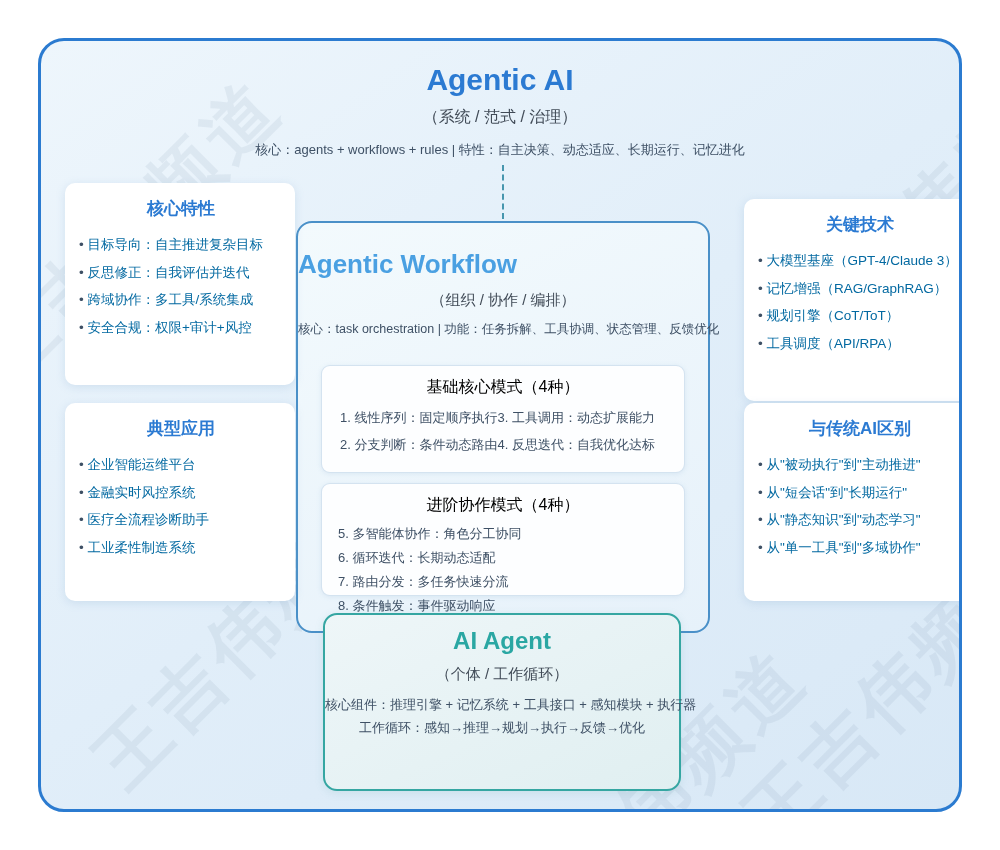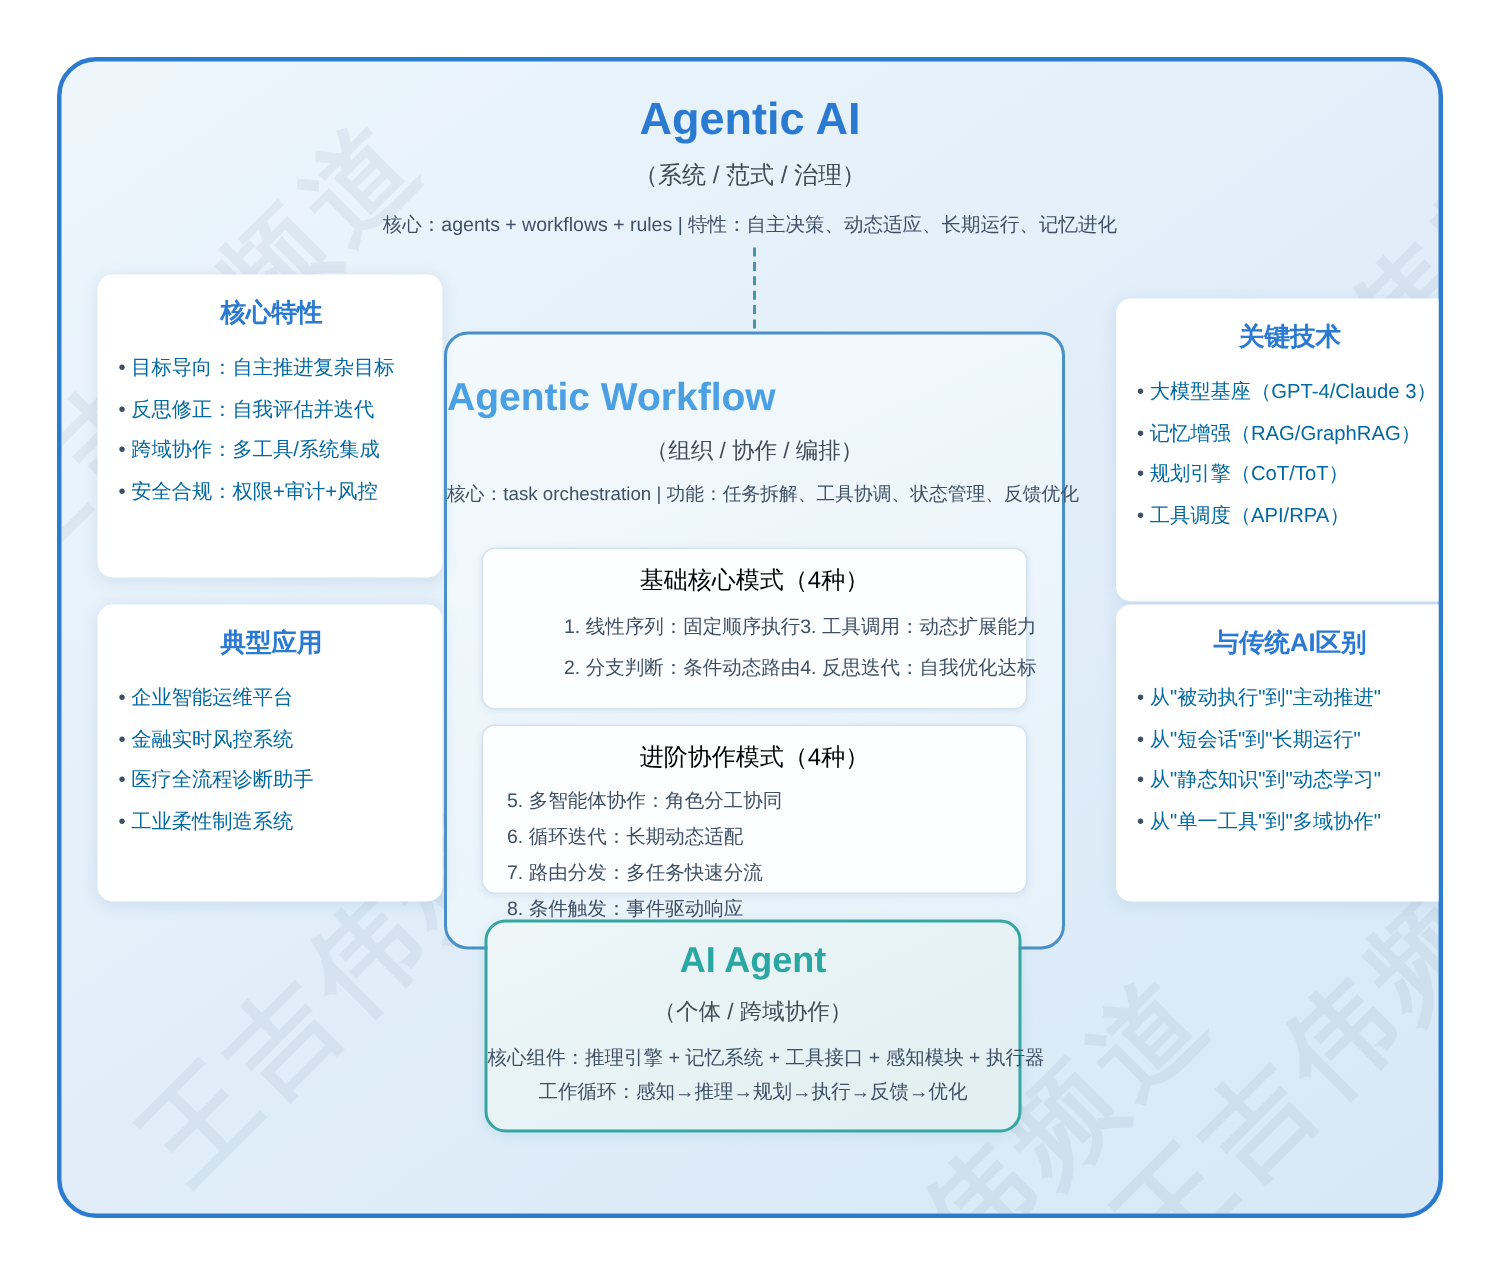--- a/index.html
+++ b/index.html
@@ -75,27 +75,27 @@
     background:#fdfeff;border:1px solid rgba(190,212,232,0.65);border-radius:9px;
     box-shadow:0 1px 5px rgba(120,160,200,0.16);
   }
   .pattern-basic{top:142px;height:108px;}
   .pattern-advanced{top:260px;height:113px;}
   .pattern-box h4{
     margin:11px 0 6px 0;text-align:center;font-size:16px;font-weight:normal;color:#000000;
   }
   .pattern-grid{
     display:grid;grid-template-columns:1fr 1fr 1fr 1fr;grid-auto-flow:column;
-    grid-template-rows:repeat(2,27px);padding:0 6px 0 18px;margin-left:36px;
+    grid-template-rows:repeat(2,27px);padding:0 6px 0 18px;
   }
   .pattern-grid span{font-size:13px;color:#3e5065;line-height:27px;white-space:nowrap;}
   .pattern-list{list-style:none;margin:2px 0 0 0;padding:0 0 0 16px;}
   .pattern-list li{font-size:13px;color:#3e5065;line-height:24px;white-space:nowrap;}
   .agent-box{
-    position:absolute;left:282px;top:572px;width:358px;height:142px;
+    position:absolute;left:282px;top:572px;width:358px;height:178px;
     box-sizing:border-box;border:2px solid #35a6a2;border-radius:14px;
     background:linear-gradient(155deg,#eef6f8 0%,#e0eff1 100%);z-index:4;
     box-shadow:0 2px 8px rgba(90,160,160,0.15);
   }
   .agent-title{
     position:absolute;left:0;top:12px;width:100%;text-align:center;
     font-size:24px;font-weight:bold;color:#2aa7a3;
   }
   .agent-subtitle{
     position:absolute;left:0;top:50px;width:100%;text-align:center;
@@ -187,21 +187,21 @@
           <li>5. 多智能体协作：角色分工协同</li>
           <li>6. 循环迭代：长期动态适配</li>
           <li>7. 路由分发：多任务快速分流</li>
           <li>8. 条件触发：事件驱动响应</li>
         </ul>
       </div>
     </div>
 
     <div class="agent-box">
       <div class="agent-title">AI Agent</div>
-      <div class="agent-subtitle">（个体 / 跨域协作）</div>
+      <div class="agent-subtitle">（个体 / 工作循环）</div>
       <div class="agent-lines">
         <div>核心组件：推理引擎 + 记忆系统 + 工具接口 + 感知模块 + 执行器</div>
         <div>工作循环：感知→推理→规划→执行→反馈→优化</div>
       </div>
     </div>
 
   </div>
 </div>
 
 </body></html>

